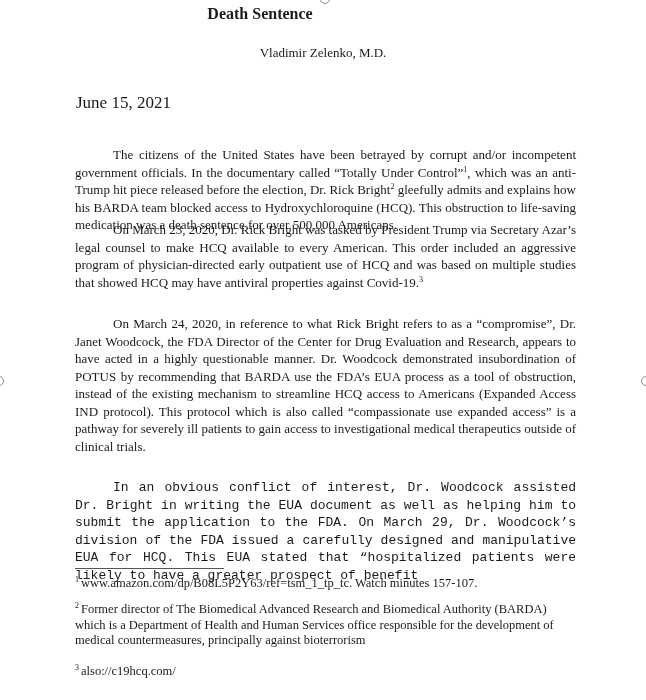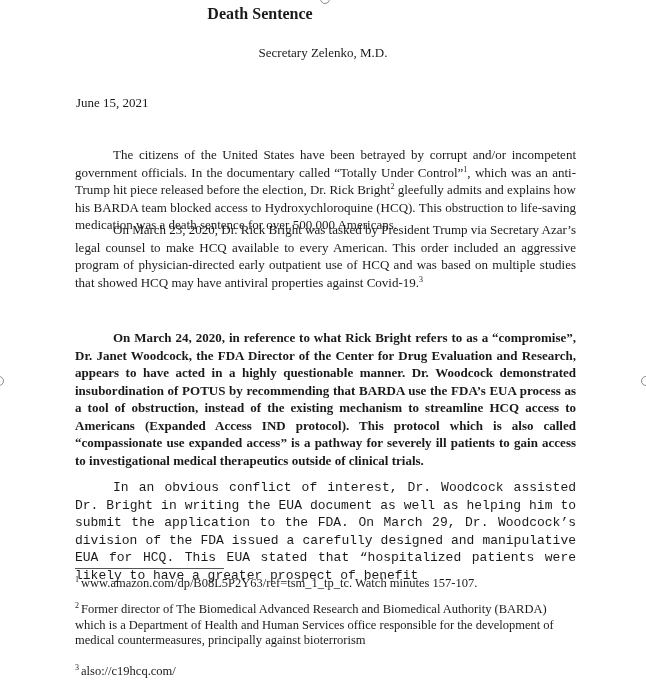--- a/index.html
+++ b/index.html
@@ -45,36 +45,36 @@
       left: 0;
       width: 646px;
       text-align: center;
       font-size: 13px;
       line-height: 17px;
     }
     .date {
       position: absolute;
       top: 94px;
       left: 76px;
-      font-size: 13px;
+      font-size: 17px;
       line-height: 17px;
     }
     .body-text {
       position: absolute;
       left: 75px;
       width: 501px;
       font-size: 13px;
       line-height: 17.5px;
       text-align: justify;
       margin: 0;
       text-indent: 38px;
     }
     .p1 { top: 146px; }
     .p2 { top: 221px; }
-    .p3 { top: 329px; font-weight: bold; }
+    .p3 { top: 315px; }
     .p4 { top: 479px; font-family: Liberation Mono, monospace; }
     sup {
       font-size: 8px;
       line-height: 0;
       vertical-align: super;
     }
     .fn-rule {
       position: absolute;
       left: 75px;
       top: 568px;
@@ -101,21 +101,21 @@
     }
   </style>
 </head>
 <body>
 
 <div class="handle top"></div>
 <div class="handle left"></div>
 <div class="handle right"></div>
 
 <div class="title">Death Sentence</div>
-<div class="author">Secretary Zelenko, M.D.</div>
+<div class="author">Vladimir Zelenko, M.D.</div>
 <div class="date">June 15, 2021</div>
 
 <p class="body-text p1"><span>The citizens of the United States have been betrayed by corrupt and/or incompetent government officials.  In the documentary called “Totally Under Control”</span><sup>1</sup><span>, which was an anti-Trump hit piece released before the election, Dr. Rick Bright</span><sup>2</sup><span> gleefully admits and explains how his BARDA team blocked access to Hydroxychloroquine (HCQ). This obstruction to life-saving medication was a death sentence for over 500,000 Americans.</span></p>
 
 <p class="body-text p2"><span>On March 23, 2020, Dr. Rick Bright was tasked by President Trump via Secretary Azar’s legal counsel to make HCQ available to every American.  This order included an aggressive program of physician-directed early outpatient use of HCQ and was based on multiple studies that showed HCQ may have antiviral properties against Covid-19.</span><sup>3</sup></p>
 
 <p class="body-text p3">On March 24, 2020, in reference to what Rick Bright refers to as a “compromise”, Dr. Janet Woodcock, the FDA Director of the Center for Drug  Evaluation and Research, appears to have acted in a highly questionable manner. Dr. Woodcock demonstrated insubordination of POTUS by recommending that BARDA use the FDA’s EUA process as a tool of obstruction, instead of the existing mechanism to streamline HCQ access to Americans (Expanded Access IND protocol).  This protocol which is also called “compassionate use expanded access”  is a pathway for severely ill patients to gain access to investigational medical  therapeutics outside of clinical trials.</p>
 
 <p class="body-text p4">In an obvious conflict of interest, Dr. Woodcock assisted Dr. Bright in writing the EUA document as well as helping him to submit the application to the FDA. On March 29, Dr. Woodcock’s division of the FDA issued  a carefully designed and manipulative EUA for HCQ. This EUA stated that “hospitalized patients were likely to have  a greater prospect of benefit</p>
 

